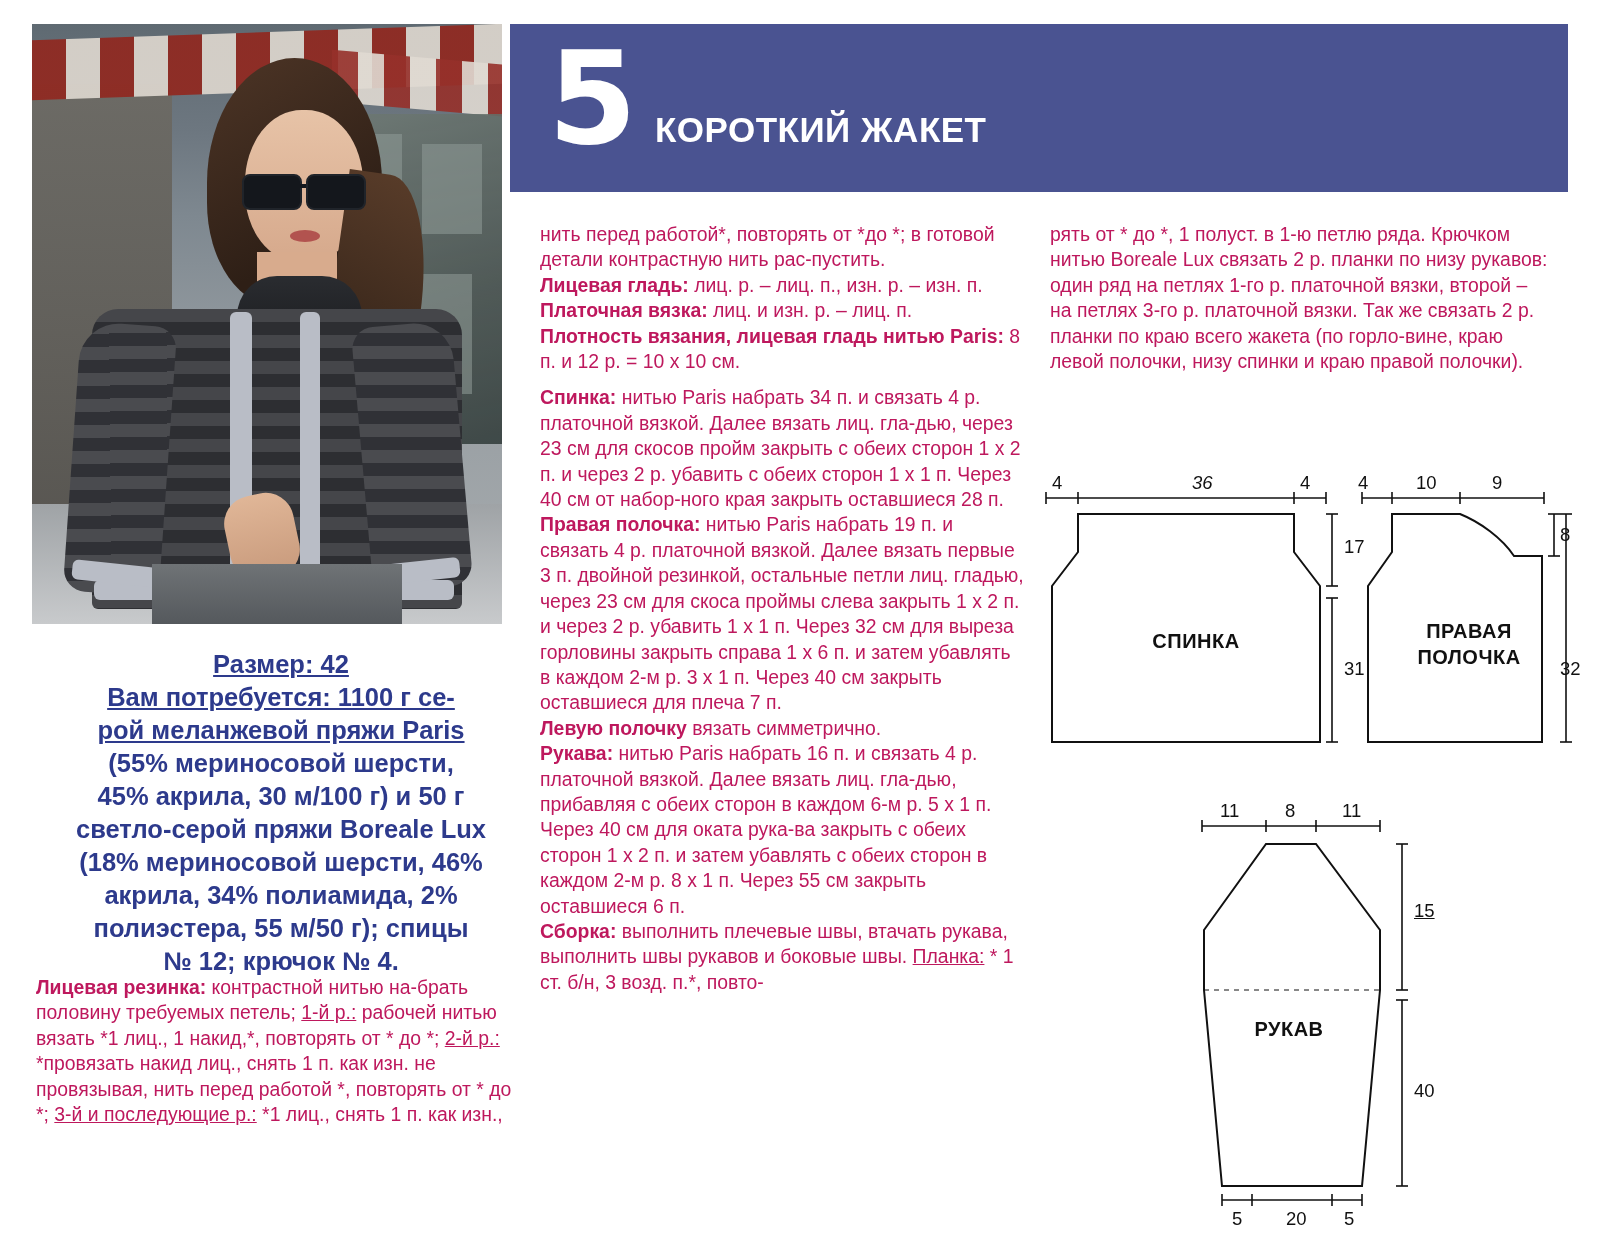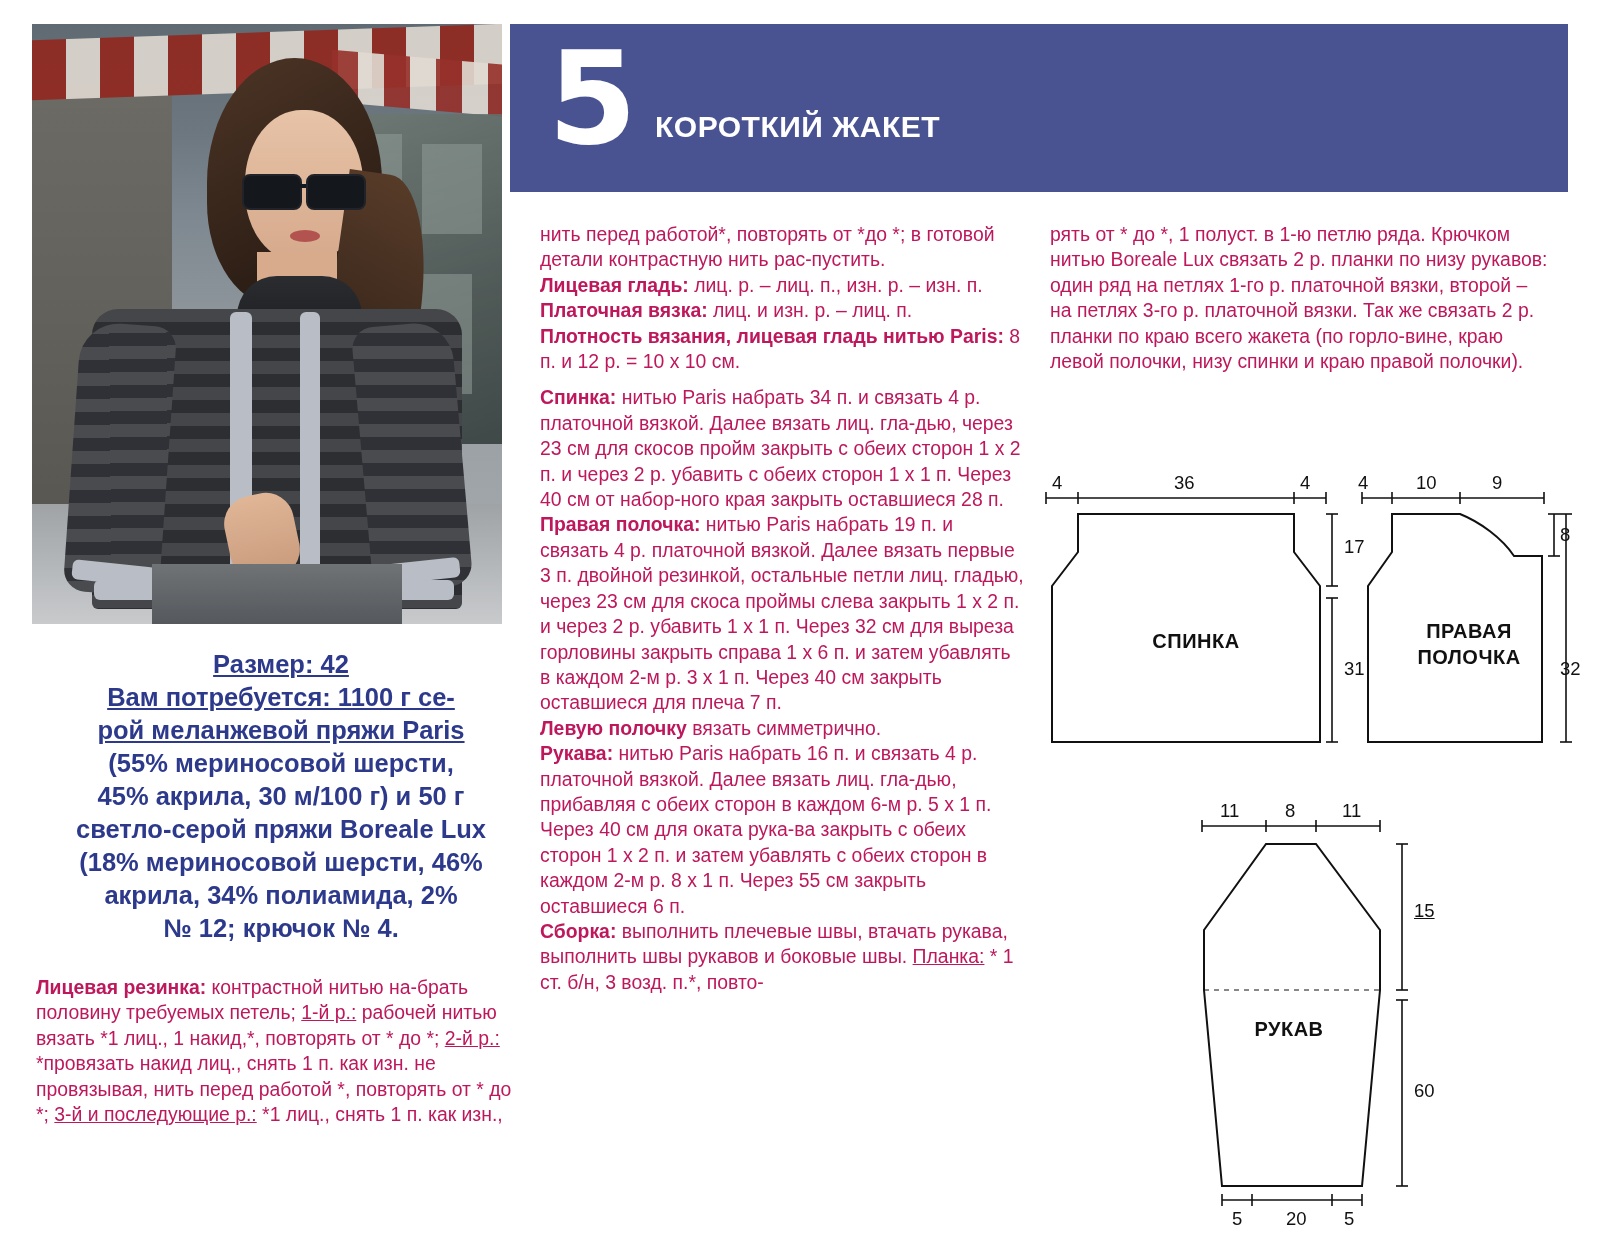--- a/index.html
+++ b/index.html
@@ -27,21 +27,21 @@
   .ph-jacket{position:absolute;left:60px;top:285px;width:370px;height:300px;background:repeating-linear-gradient(180deg,#45464a 0 13px,#2d2e32 13px 26px);border-radius:26px 26px 6px 6px;}
   .ph-trim{position:absolute;background:#b9bdc6;border-radius:6px;}
   .ph-arm-l{position:absolute;left:40px;top:300px;width:96px;height:270px;border-radius:40px 22px 14px 22px;background:repeating-linear-gradient(175deg,#4a4b4f 0 13px,#303136 13px 26px);transform:rotate(4deg);}
   .ph-arm-r{position:absolute;left:330px;top:300px;width:100px;height:265px;border-radius:22px 40px 22px 14px;background:repeating-linear-gradient(185deg,#4a4b4f 0 13px,#303136 13px 26px);transform:rotate(-5deg);}
   .ph-hand{position:absolute;left:195px;top:470px;width:70px;height:85px;border-radius:28px;background:linear-gradient(180deg,#e0b697,#c89a7c);transform:rotate(-12deg);}
   .ph-skirt{position:absolute;left:120px;top:540px;width:250px;height:62px;background:linear-gradient(180deg,#6f7376,#54585c);}
 
   
   #band{position:absolute;left:510px;top:24px;width:1058px;height:168px;background:#4a5391;}
   #band-big{position:absolute;left:548px;top:44px;width:100px;height:120px;color:#fff;font-size:128px;line-height:110px;font-weight:bold;font-family:"DejaVu Sans",sans-serif;}
-  #band-title{position:absolute;left:655px;top:110px;color:#fff;font-size:30px;font-weight:bold;letter-spacing:.5px;}
+  #band-title{position:absolute;left:655px;top:110px;color:#fff;font-size:35px;font-weight:bold;letter-spacing:.5px;}
 
   
   #infoblock{position:absolute;left:36px;top:648px;width:490px;color:#2d3a8c;font-weight:bold;font-size:25.5px;line-height:33px;text-align:center;}
   #infoblock u{text-decoration:underline;}
   #infoblock .ln{display:block;white-space:nowrap;}
 
   
   .col{position:absolute;color:#be185d;font-size:19.4px;line-height:25.4px;text-align:left;}
   .col b{font-weight:bold;}
   .col u{text-decoration:underline;}
@@ -100,20 +100,21 @@
 
 <div id="infoblock">
   <span class="ln"><u>Размер: 42</u></span>
   <span class="ln"><u>Вам потребуется: 1100 г се-</u></span>
   <span class="ln"><u>рой меланжевой пряжи Paris</u></span>
   <span class="ln">(55% мериносовой шерсти,</span>
   <span class="ln">45% акрила, 30 м/100 г) и 50 г</span>
   <span class="ln">светло-серой пряжи Boreale Lux</span>
   <span class="ln">(18% мериносовой шерсти, 46%</span>
   <span class="ln">акрила, 34% полиамида, 2%</span>
+  <span class="ln">полиэстера, 55 м/50 г); спицы</span>
   <span class="ln">№ 12; крючок № 4.</span>
 </div>
 
 <div class="col" id="col-left-bottom">
   <p class="p">
     <b>Лицевая резинка:</b><span> контрастной нитью на-брать половину требуемых петель; </span><u>1-й р.:</u><span> рабочей нитью вязать *1 лиц., 1 накид,*, повторять от * до *; </span><u>2-й р.:</u><span> *провязать накид лиц., снять 1 п. как изн. не провязывая, нить перед работой *, повторять от * до *; </span><u>3-й и последующие р.:</u><span> *1 лиц., снять 1 п. как изн.,</span>
   </p>
 </div>
 
 <div class="col" id="col-mid">
@@ -162,21 +163,21 @@
     <path d="M42,44 L258,44 L258,82 L284,116 L284,272 L16,272 L16,116 L42,82 Z" fill="none" stroke="#111" stroke-width="2"></path>
 
     <line x1="296" y1="44" x2="296" y2="116" stroke="#111" stroke-width="1.6"></line>
     <line x1="290" y1="44" x2="302" y2="44" stroke="#111" stroke-width="1.6"></line>
     <line x1="290" y1="116" x2="302" y2="116" stroke="#111" stroke-width="1.6"></line>
     <line x1="296" y1="128" x2="296" y2="272" stroke="#111" stroke-width="1.6"></line>
     <line x1="290" y1="128" x2="302" y2="128" stroke="#111" stroke-width="1.6"></line>
     <line x1="290" y1="272" x2="302" y2="272" stroke="#111" stroke-width="1.6"></line>
   </svg>
   <div class="lbl" style="left:16px;top:2px;">4</div>
-  <div class="lbl" style="left:138px;top:2px;">36</div>
+  <div class="lbl" style="left:156px;top:2px;font-style:italic;">36</div>
   <div class="lbl" style="left:264px;top:2px;">4</div>
   <div class="lbl" style="left:308px;top:66px;">17</div>
   <div class="lbl" style="left:308px;top:188px;">31</div>
   <div class="lblb" style="left:80px;top:160px;width:160px;">СПИНКА</div>
 
   <svg width="220" height="300" viewBox="0 0 220 300" style="left:318px;">
     <line x1="8" y1="28" x2="190" y2="28" stroke="#111" stroke-width="1.6"></line>
     <line x1="8" y1="22" x2="8" y2="34" stroke="#111" stroke-width="1.6"></line>
     <line x1="38" y1="22" x2="38" y2="34" stroke="#111" stroke-width="1.6"></line>
     <line x1="106" y1="22" x2="106" y2="34" stroke="#111" stroke-width="1.6"></line>
@@ -222,18 +223,18 @@
     <line x1="56" y1="400" x2="196" y2="400" stroke="#111" stroke-width="1.6"></line>
     <line x1="56" y1="394" x2="56" y2="406" stroke="#111" stroke-width="1.6"></line>
     <line x1="86" y1="394" x2="86" y2="406" stroke="#111" stroke-width="1.6"></line>
     <line x1="166" y1="394" x2="166" y2="406" stroke="#111" stroke-width="1.6"></line>
     <line x1="196" y1="394" x2="196" y2="406" stroke="#111" stroke-width="1.6"></line>
   </svg>
   <div class="lbl" style="left:184px;top:330px;">11</div>
   <div class="lbl" style="left:249px;top:330px;">8</div>
   <div class="lbl" style="left:306px;top:330px;">11</div>
   <div class="lbl" style="left:378px;top:430px;text-decoration:underline;">15</div>
-  <div class="lbl" style="left:378px;top:610px;">60</div>
+  <div class="lbl" style="left:378px;top:610px;">40</div>
   <div class="lbl" style="left:196px;top:738px;">5</div>
   <div class="lbl" style="left:250px;top:738px;">20</div>
   <div class="lbl" style="left:308px;top:738px;">5</div>
   <div class="lblb" style="left:188px;top:548px;width:130px;">РУКАВ</div>
 </div>
 
 </body></html>

